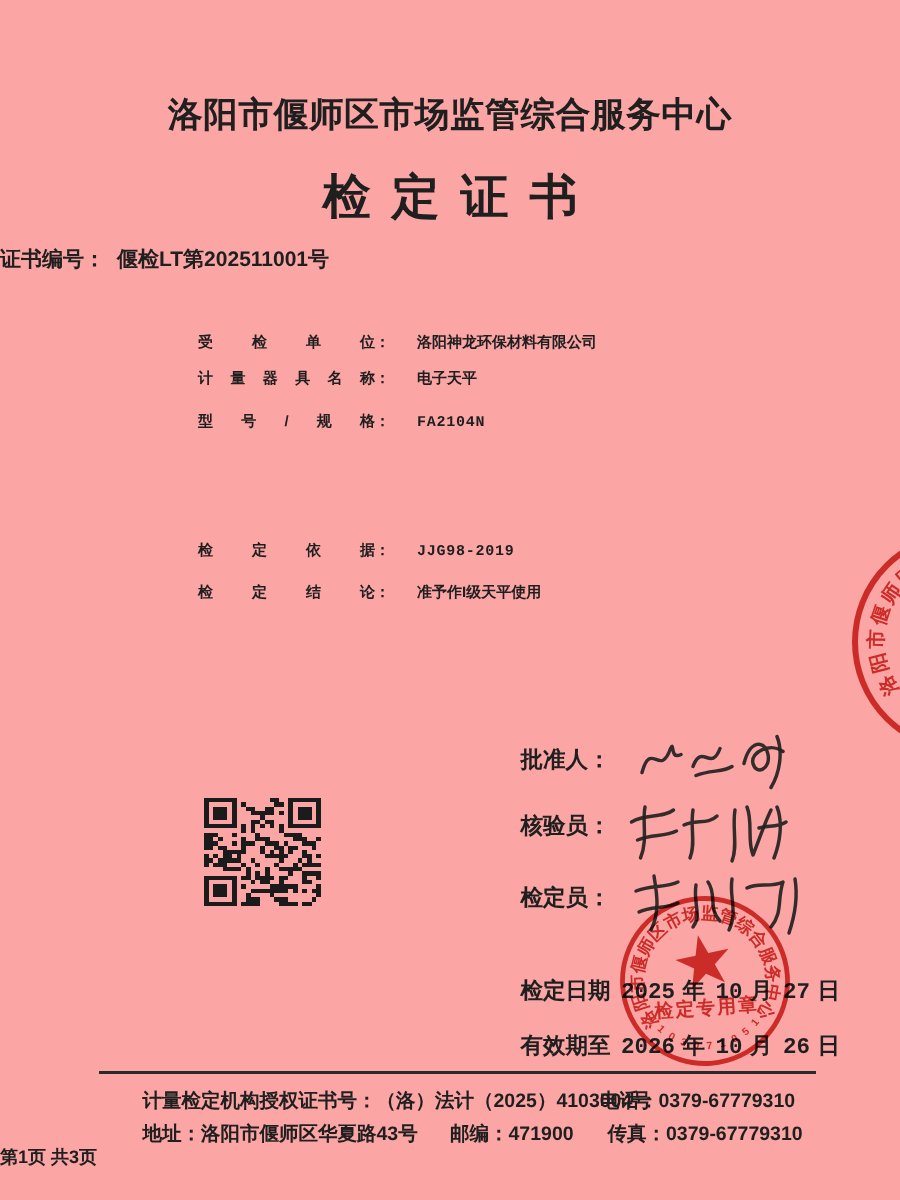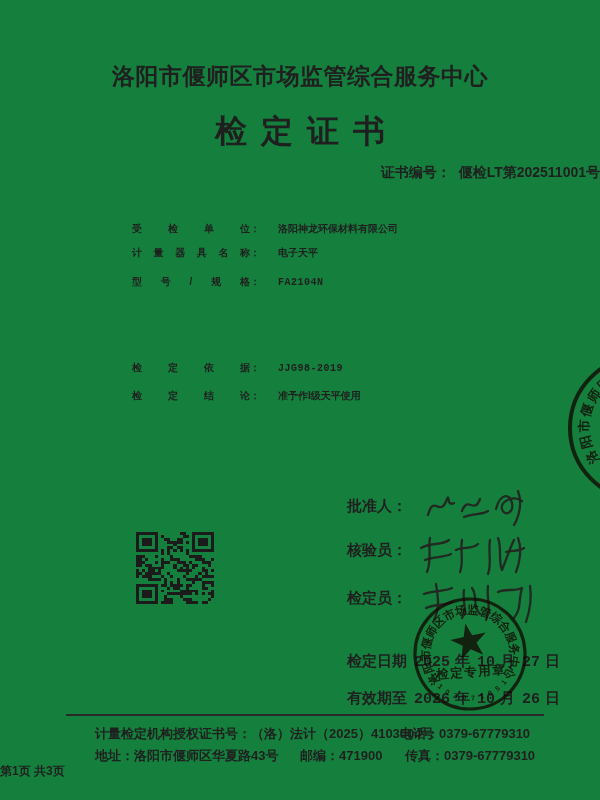--- a/index.html
+++ b/index.html
@@ -1,25 +1,25 @@
 <!DOCTYPE html>
 <html><head>
 <meta charset="utf-8">
 <style>
   html,body{margin:0;padding:0;}
   .page{
-    position:relative;width:600px;height:800px;background:#15803d;
+    position:relative;width:600px;height:800px;background:#fca5a5;
     overflow:hidden;color:#1f1f1f;
     font-family:"Liberation Sans",sans-serif;
   }
   .org-title{position:absolute;top:61px;left:0;width:600px;text-align:center;
     font-size:23px;font-weight:bold;letter-spacing:.5px;white-space:nowrap;}
   .doc-title{position:absolute;top:110px;left:0;width:600px;text-align:center;
     font-size:32px;font-weight:bold;letter-spacing:14px;text-indent:14px;white-space:nowrap;}
-  .cert-line{position:absolute;top:164px;left:0;width:600px;text-align:right;
+  .cert-line{position:absolute;top:164px;left:0;width:600px;text-align:left;
     font-size:14px;font-weight:bold;white-space:nowrap;}
   .cert-line .gap{display:inline-block;width:8px;}
 
   .frow{position:absolute;left:132px;height:20px;white-space:nowrap;font-size:10px;line-height:19px;}
   .flabel{display:inline-block;width:118px;font-weight:bold;text-align:justify;
     text-align-last:justify;-moz-text-align-last:justify;vertical-align:top;}
   .fcolon{font-weight:bold;}
   .fvalue{margin-left:18px;font-weight:bold;}
   .fvalue.mono{font-family:"Liberation Mono",monospace;font-weight:600;letter-spacing:.5px;}
 

